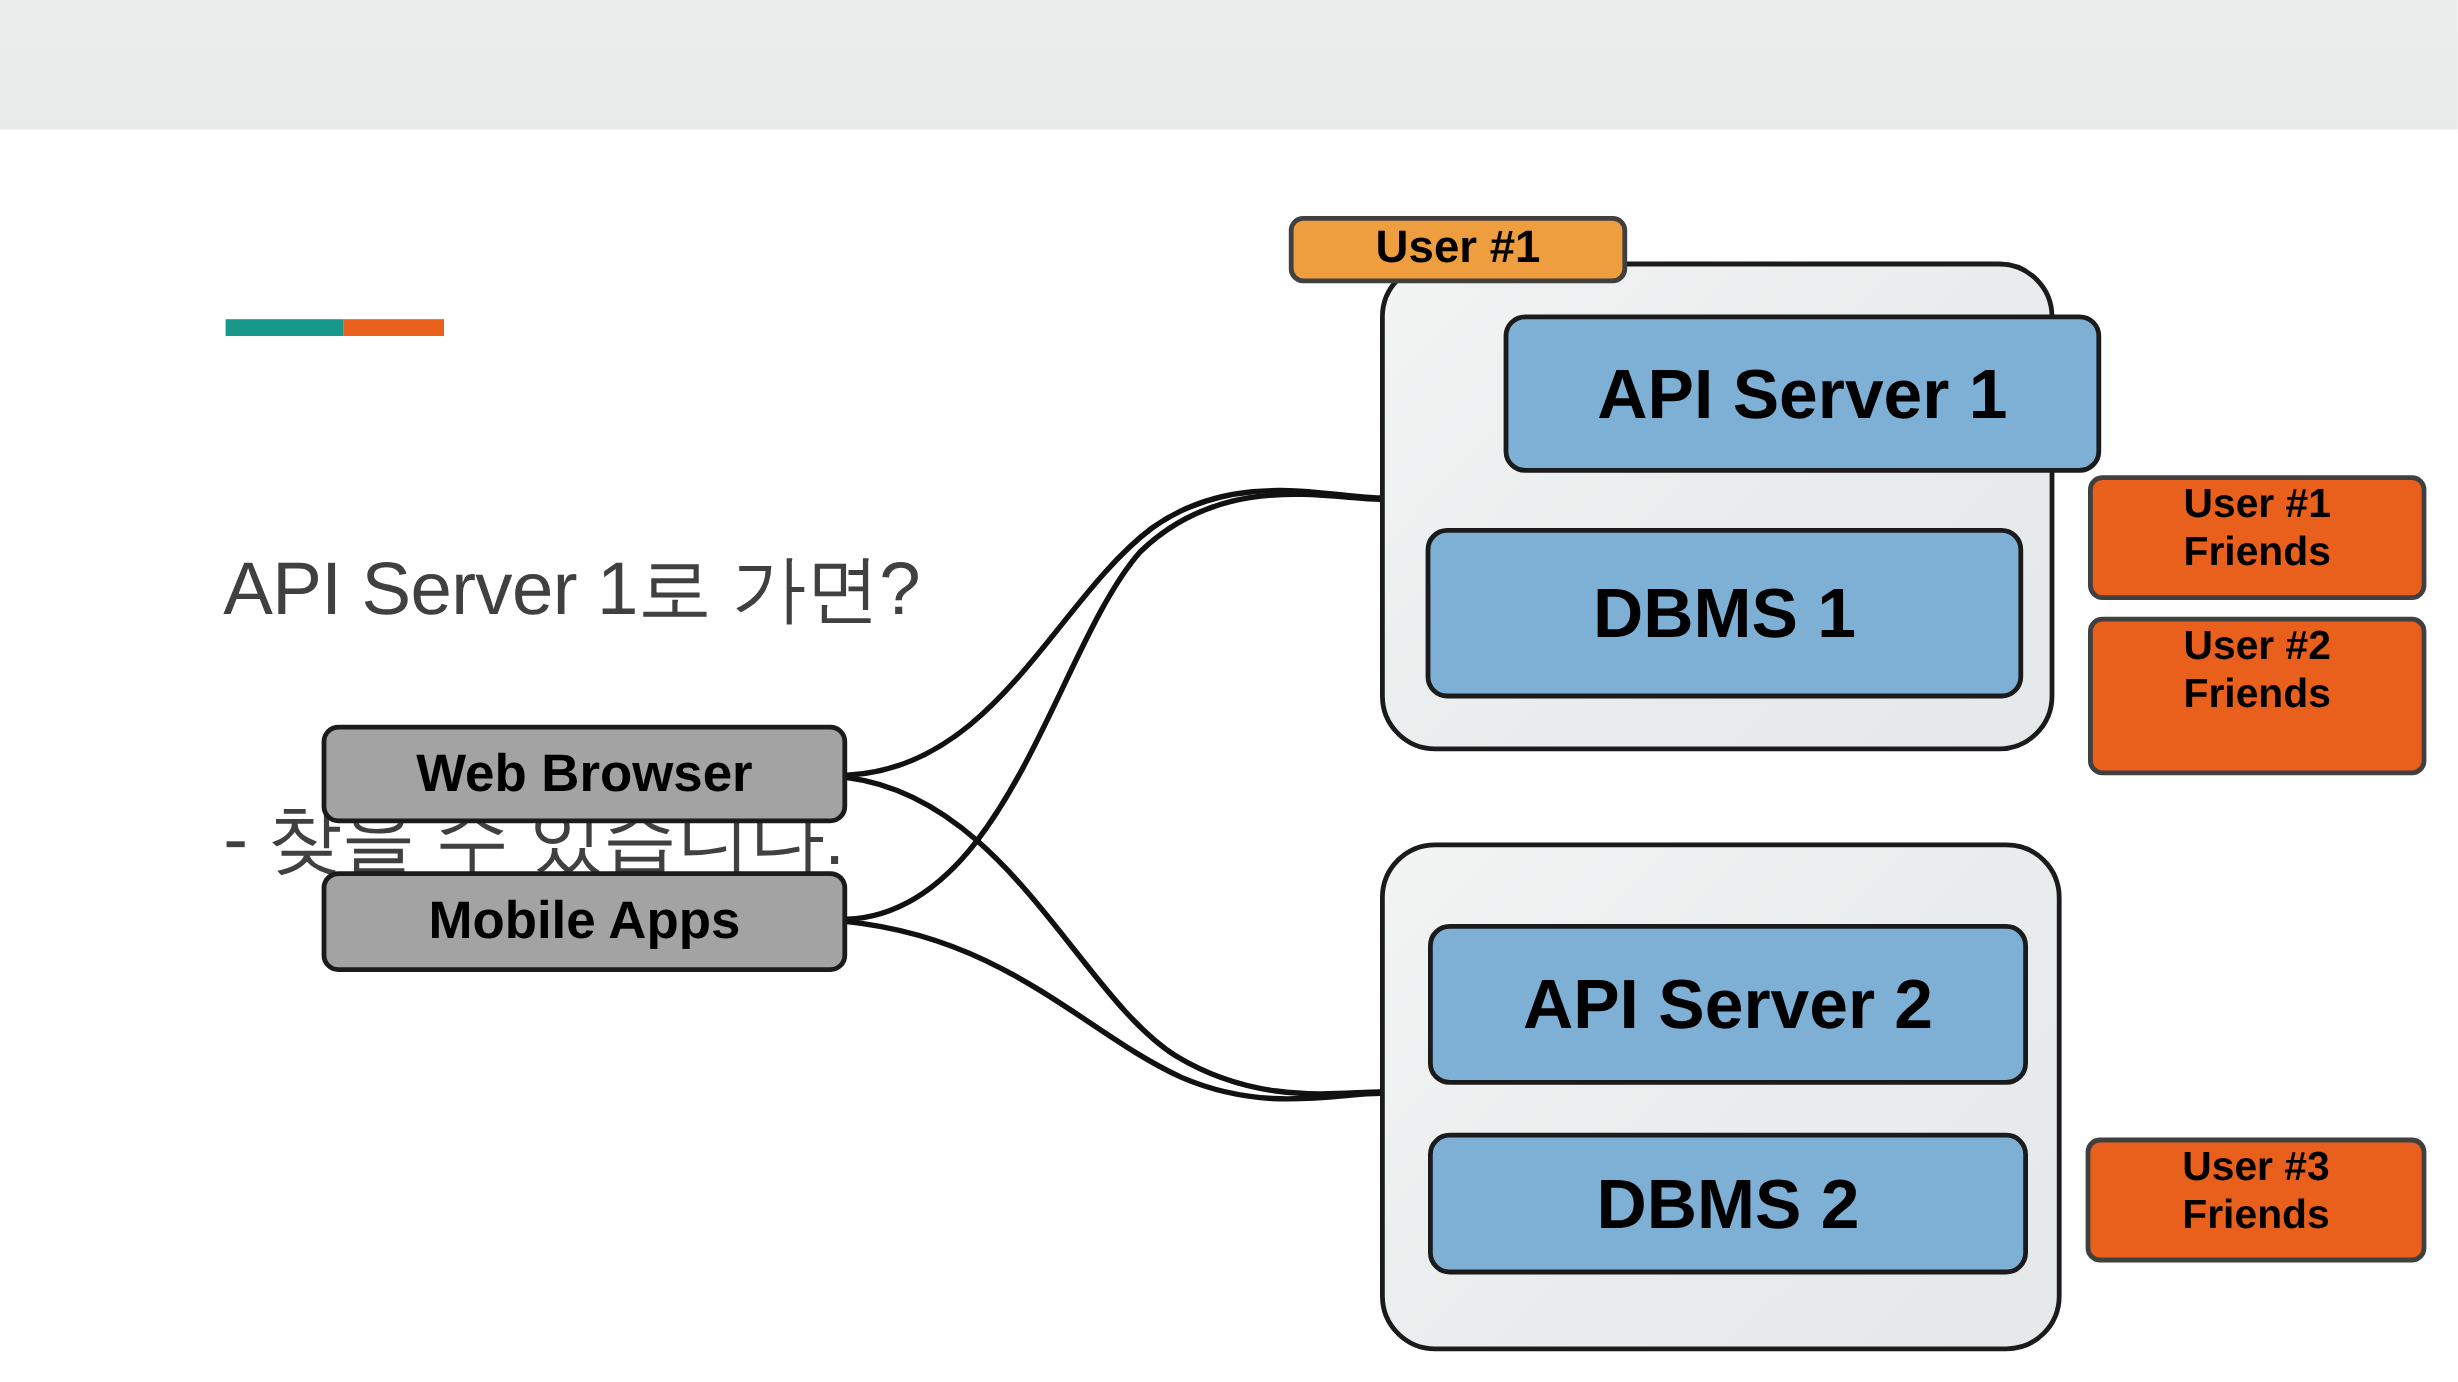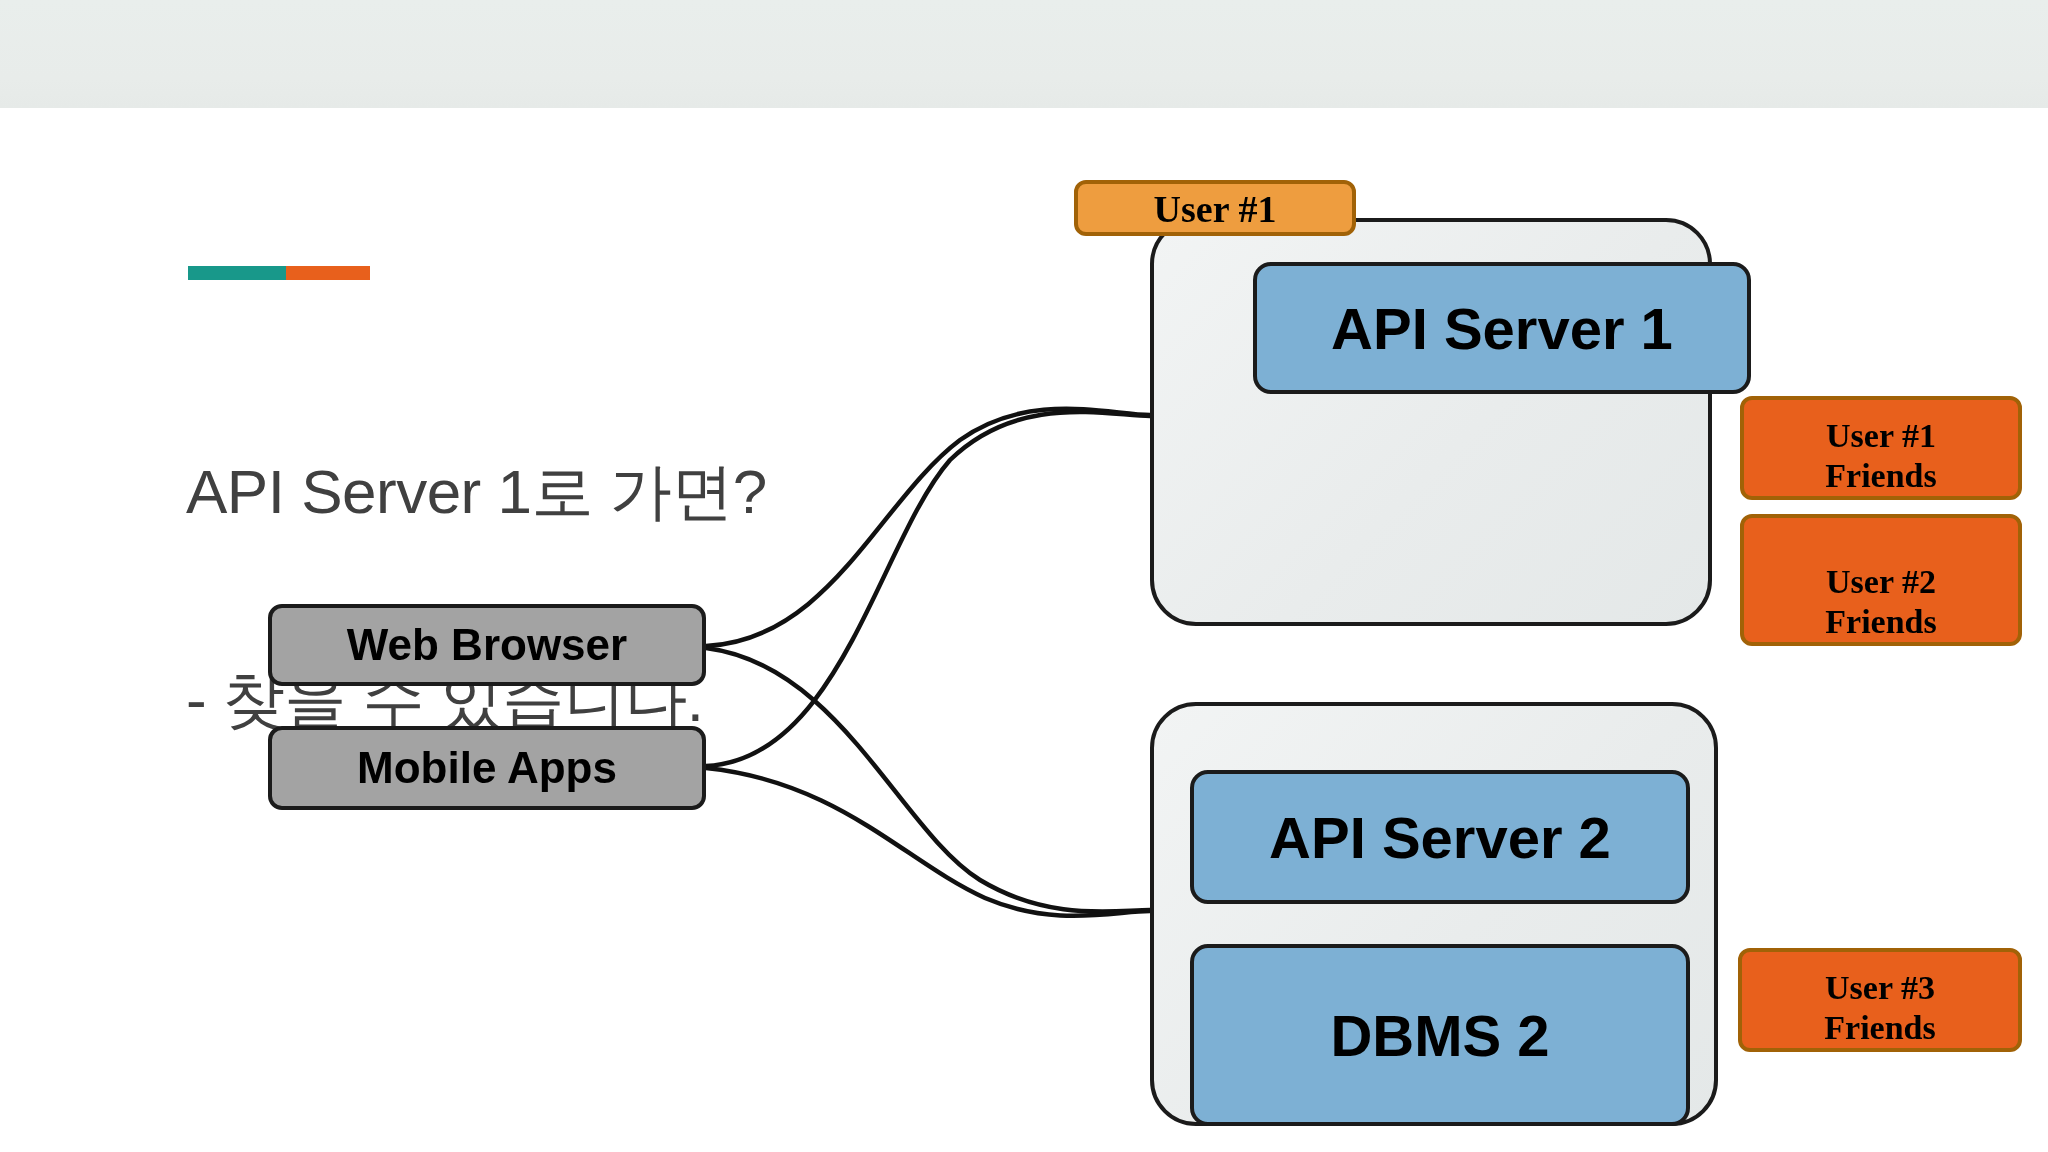--- a/index.html
+++ b/index.html
@@ -46,23 +46,23 @@
   
   .group{
     position:absolute;box-sizing:border-box;
     background:linear-gradient(135deg,#f2f4f4 0%,#e9ecec 55%,#e4e8e8 100%);
     border:4px solid #1b1b1b;border-radius:46px;
   }
 
   
   .badge{
     position:absolute;box-sizing:border-box;
-    display:flex;align-items:flex-end;justify-content:center;
-    border:4px solid #a16207;border-radius:12px;
-    color:#000;font-weight:700;text-align:center;line-height:1.18;font-family:Liberation Serif, serif;
+    display:flex;align-items:flex-start;justify-content:center;
+    border:4px solid #404040;border-radius:12px;
+    color:#000;font-weight:700;text-align:center;line-height:1.18;
   }
   .badge.user-tag{background:#ee9d3f;font-size:38px;}
   .badge.friends{background:#e8601c;font-size:34px;white-space:pre-line;}
 </style>
 </head>
 <body>
 
 <div id="slide">
 
   <div class="header-band"></div>
@@ -97,32 +97,35 @@
   <div class="node client" style="left:268px;top:726px;width:438px;height:84px;">
     <span>Mobile Apps</span>
   </div>
 
   <div class="group" style="left:1150px;top:218px;width:562px;height:408px;"></div>
 
   <div class="node server" style="left:1253px;top:262px;width:498px;height:132px;">
     <span>API Server 1</span>
   </div>
 
+  <div class="node server" style="left:1188px;top:440px;width:498px;height:142px;">
+    <span>DBMS 1</span>
+  </div>
 
   <div class="badge user-tag" style="left:1074px;top:180px;width:282px;height:56px;">
     <span>User #1</span>
   </div>
 
   <div class="group" style="left:1150px;top:702px;width:568px;height:424px;"></div>
 
   <div class="node server" style="left:1190px;top:770px;width:500px;height:134px;">
     <span>API Server 2</span>
   </div>
 
-  <div class="node server" style="left:1190px;top:944px;width:500px;height:182px;">
+  <div class="node server" style="left:1190px;top:944px;width:500px;height:118px;">
     <span>DBMS 2</span>
   </div>
 
   <div class="badge friends" style="left:1740px;top:396px;width:282px;height:104px;">
     <span>User #1
 Friends</span>
   </div>
 
   <div class="badge friends" style="left:1740px;top:514px;width:282px;height:132px;">
     <span>User #2

